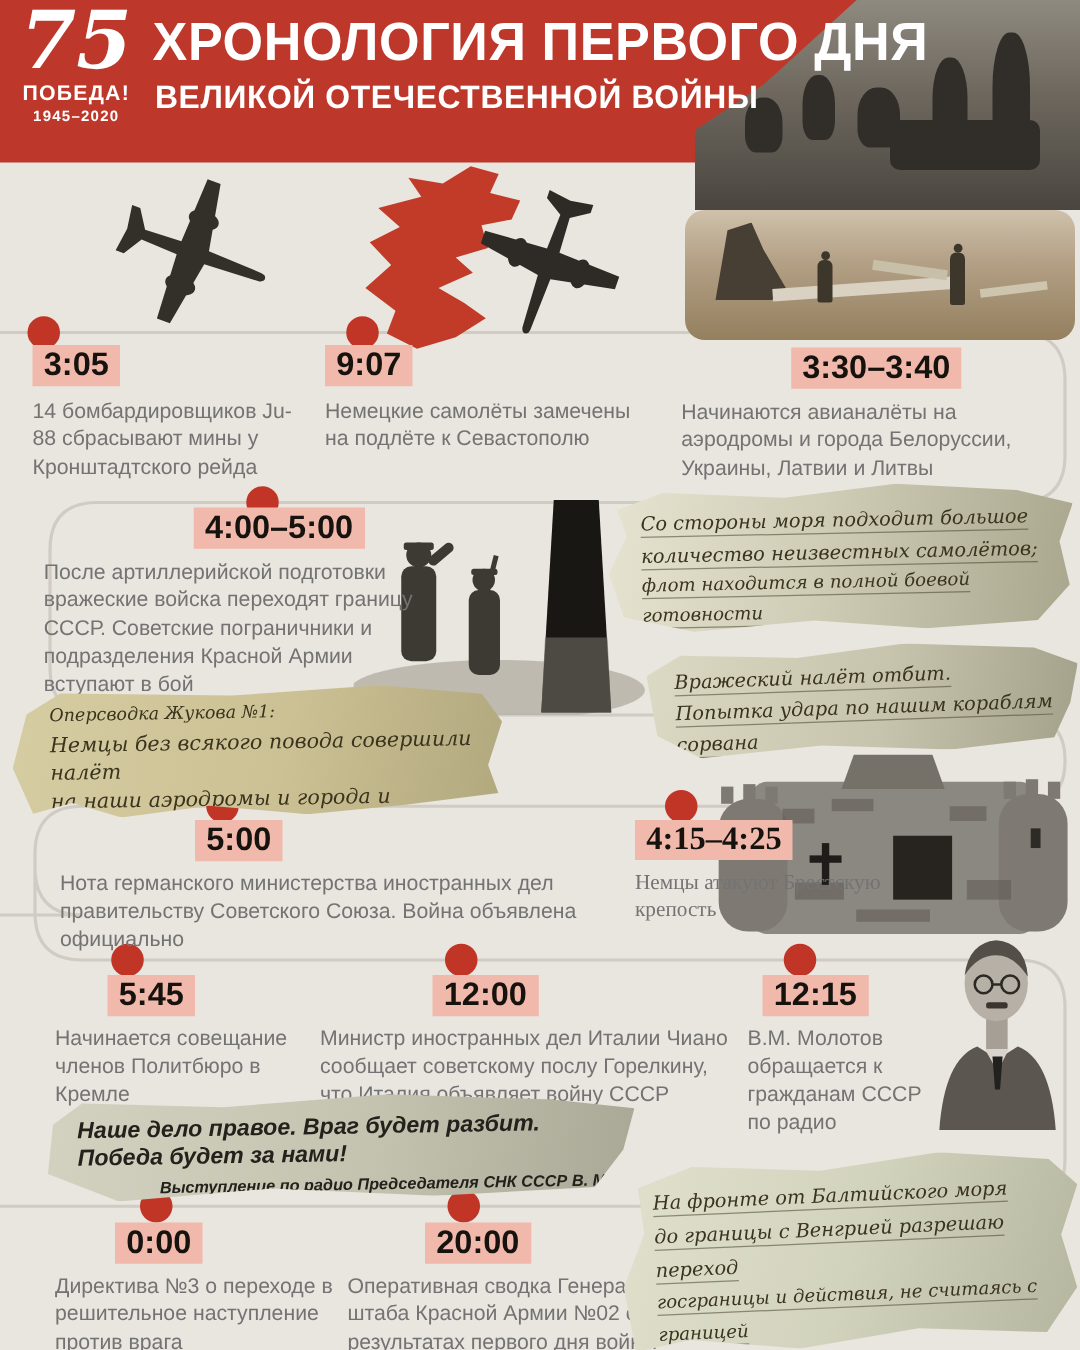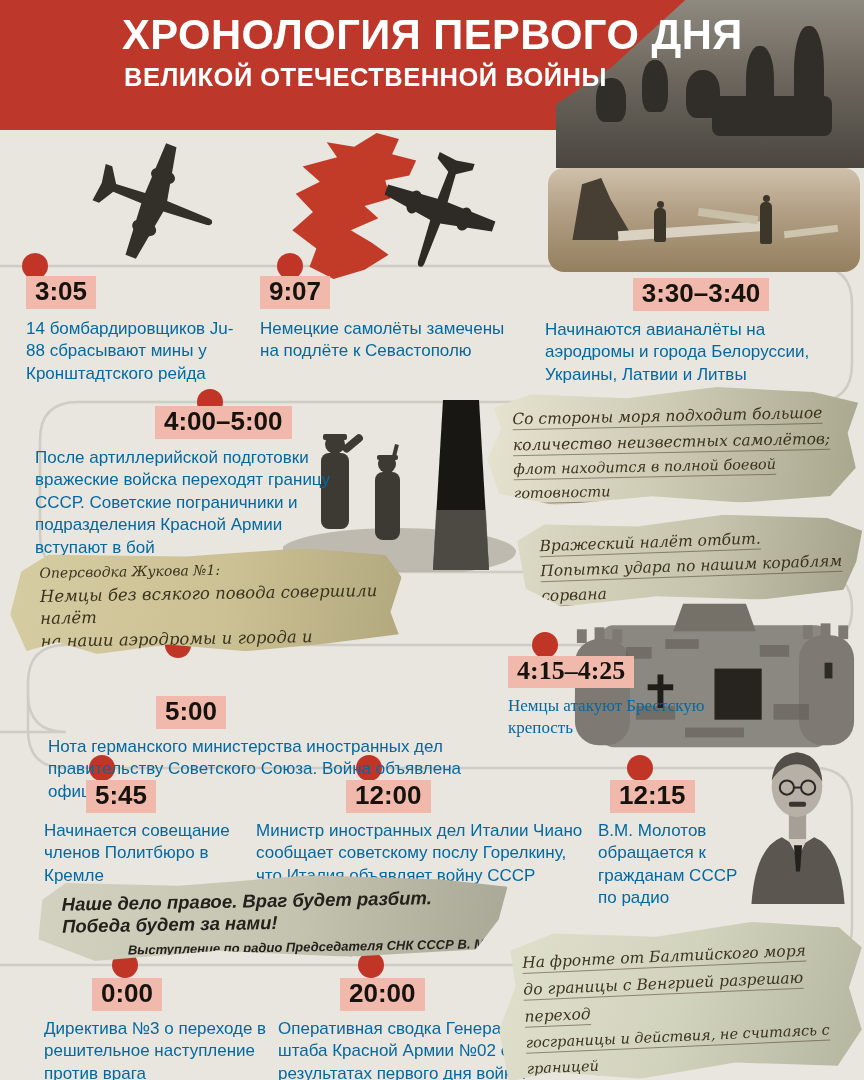--- a/index.html
+++ b/index.html
@@ -15,21 +15,21 @@
          letter-spacing:.5px;z-index:4;white-space:nowrap;transform:scaleX(.97);transform-origin:left;}
   .subtitle{position:absolute;left:124px;top:62px;color:#fff;font-weight:bold;font-size:26px;
          letter-spacing:.5px;z-index:4;white-space:nowrap;transform:scaleX(.98);transform-origin:left;}
   
   .tl{position:absolute;left:0;top:0;z-index:1;}
   .dot{position:absolute;width:26px;height:26px;border-radius:50%;background:#c13527;z-index:4;}
   
   .ev{position:absolute;z-index:5;}
   .ev .t{display:inline-block;background:#f1b9ab;color:#16130f;font-weight:bold;font-size:26px;
          padding:0 9px 2px;white-space:nowrap;}
-  .ev .x{font-size:17px;line-height:1.32;color:#0369a1;}
+  .ev .x{font-size:17px;line-height:1.32;color:#737373;}
   .ctr{text-align:center;}
   
   .note{position:absolute;z-index:6;}
   .script{font-family:"DejaVu Serif",serif;font-style:italic;color:#3a331d;}
   .u{text-decoration:underline;text-decoration-thickness:1px;text-underline-offset:5px;
      text-decoration-color:rgba(74,66,40,.55);}
   .attr{font-size:13px;text-align:right;margin-top:5px;}
   
   .photo{position:absolute;z-index:3;}
   .hdrphoto{left:556px;top:0;width:308px;height:168px;z-index:3;
@@ -59,20 +59,25 @@
 
   <div class="hdr"></div>
   <div class="hdrphoto photo">
     <i style="left:40px;top:78px;width:30px;height:44px;"></i>
     <i style="left:86px;top:60px;width:26px;height:52px;"></i>
     <i style="left:130px;top:70px;width:34px;height:48px;"></i>
     <i style="left:190px;top:46px;width:28px;height:72px;"></i>
     <i style="left:238px;top:26px;width:30px;height:96px;"></i>
     <i style="left:156px;top:96px;width:120px;height:40px;border-radius:8px;"></i>
   </div>
+  <div class="logo">
+    <div class="n">75</div>
+    <div class="p">ПОБЕДА!</div>
+    <div class="y">1945–2020</div>
+  </div>
   <div class="title">ХРОНОЛОГИЯ ПЕРВОГО ДНЯ</div>
   <div class="subtitle">ВЕЛИКОЙ ОТЕЧЕСТВЕННОЙ ВОЙНЫ</div>
 
   <div class="planewrap" style="left:6px;top:132px;width:290px;height:138px;transform:rotate(10deg);">
     <svg width="290" height="138" viewBox="0 0 200 200" preserveAspectRatio="xMidYMid meet">
       <g transform="rotate(100 100 100)" fill="#33302a">
         <path d="M96 8 C100 4 104 6 105 12 L108 78 L186 92 L186 108 L108 112 L106 156 L128 170 L128 180 L100 176 L72 180 L72 170 L94 156 L92 112 L14 108 L14 92 L92 78 L95 12 Z"></path>
         <ellipse cx="60" cy="96" rx="11" ry="18"></ellipse>
         <ellipse cx="140" cy="96" rx="11" ry="18"></ellipse>
       </g>
@@ -188,21 +193,21 @@
     <div class="x" style="margin-top:9px;">Немецкие самолёты замечены на подлёте к Севастополю</div>
   </div>
   <div class="ev" style="left:545px;top:278px;width:312px;">
     <div class="ctr"><span class="t">3:30–3:40</span></div>
     <div class="x" style="margin-top:8px;">Начинаются авианалёты на аэродромы и города Белоруссии, Украины, Латвии и Литвы</div>
   </div>
   <div class="ev" style="left:35px;top:406px;width:320px;">
     <div style="padding-left:120px;"><span class="t">4:00–5:00</span></div>
     <div class="x" style="margin-top:8px;">После артиллерийской подготовки вражеские войска переходят границу СССР. Советские пограничники и подразделения Красной Армии вступают в бой</div>
   </div>
-  <div class="ev" style="left:48px;top:696px;width:432px;">
+  <div class="ev" style="left:48px;top:656px;width:432px;">
     <div style="padding-left:108px;"><span class="t">5:00</span></div>
     <div class="x" style="margin-top:7px;">Нота германского министерства иностранных дел правительству Советского Союза. Война объявлена официально</div>
   </div>
   <div class="ev" style="left:508px;top:656px;width:235px;font-family:Liberation Serif, serif;">
     <span class="t">4:15–4:25</span>
     <div class="x" style="margin-top:7px;">Немцы атакуют Брестскую крепость</div>
   </div>
   <div class="ev" style="left:44px;top:780px;width:212px;">
     <div style="padding-left:42px;"><span class="t">5:45</span></div>
     <div class="x" style="margin-top:7px;">Начинается совещание членов Политбюро в Кремле</div>

